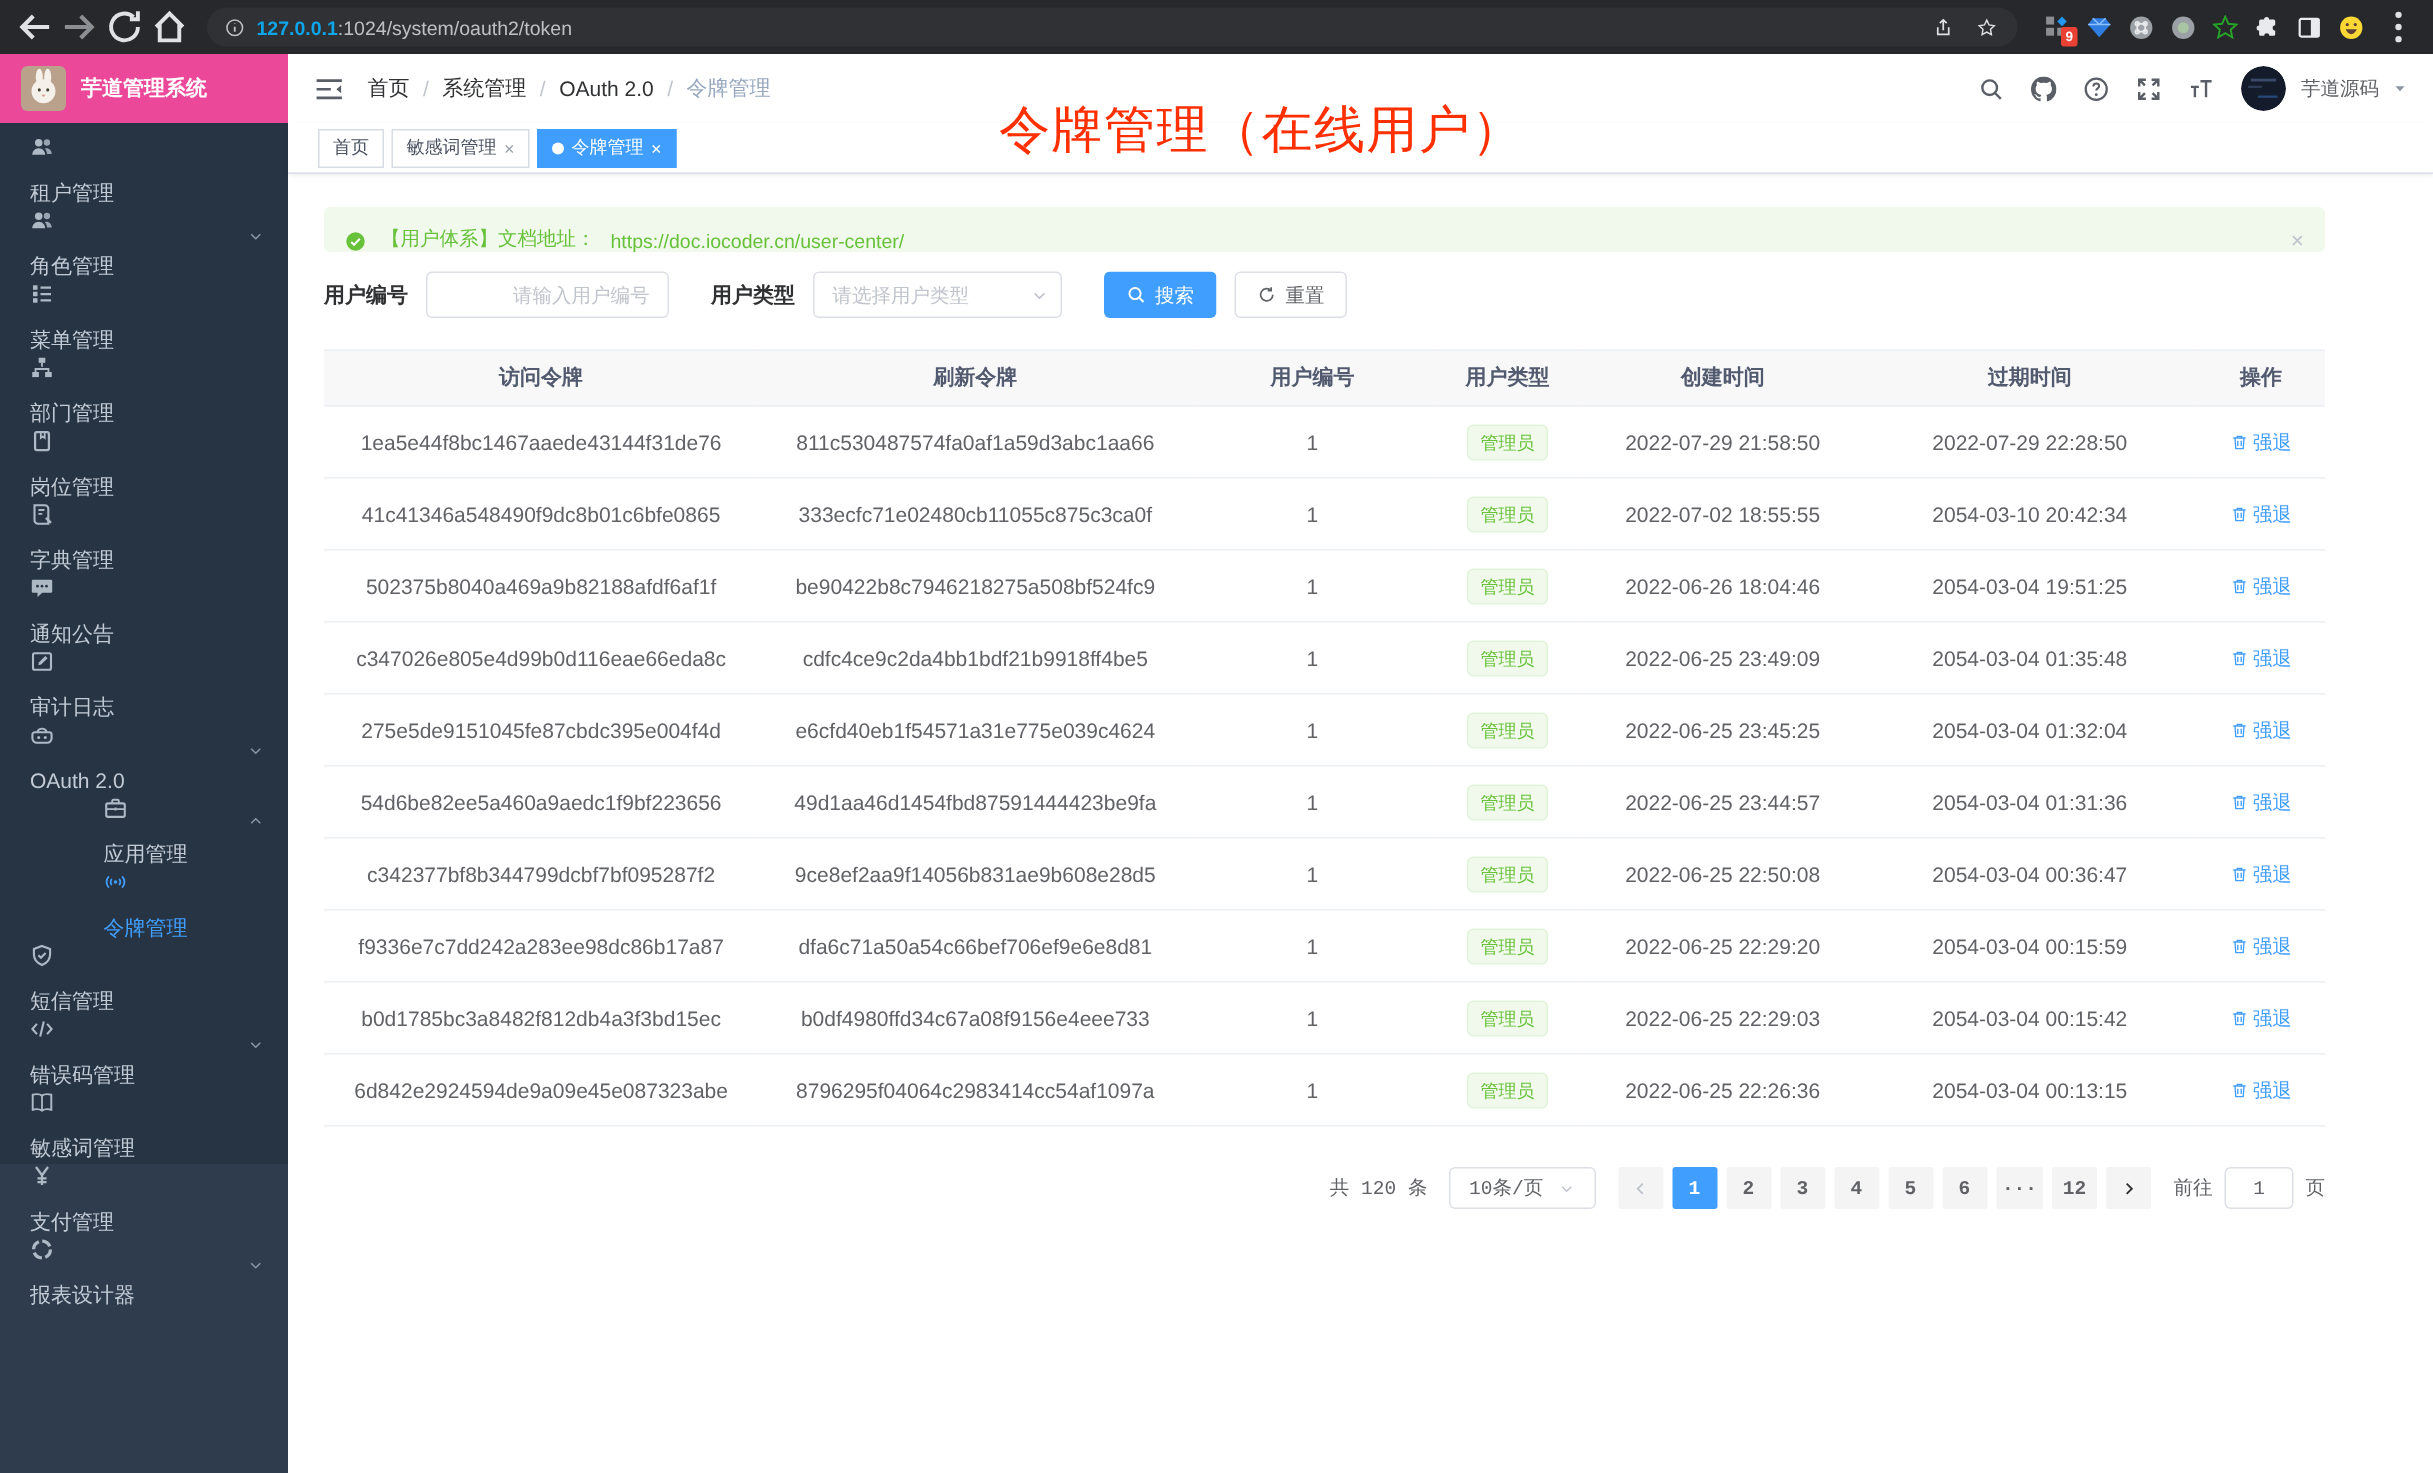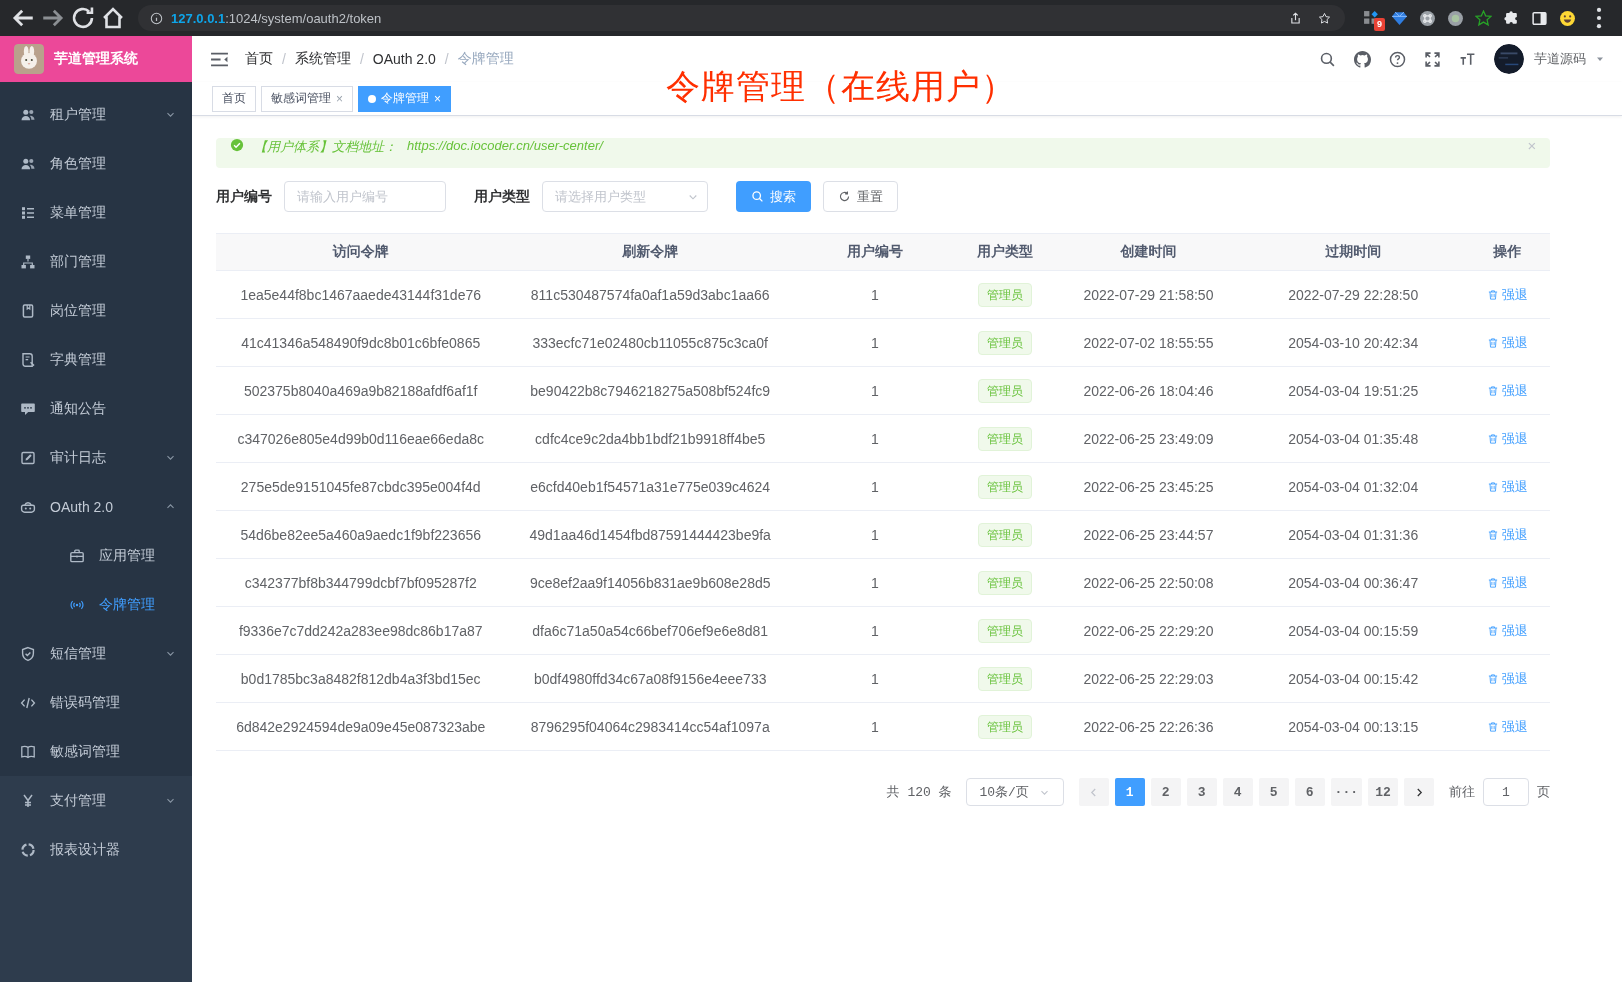--- a/index.html
+++ b/index.html
@@ -27,21 +27,21 @@
 
   
   .app{display:flex;height:946px;}
   .sidebar{width:192px;flex:0 0 192px;background:#273444;color:#c3cbd6;display:flex;flex-direction:column;font-size:14px;}
   .logo-row{height:46px;background:#ec4899;display:flex;align-items:center;gap:10px;padding:0 14px;flex:0 0 auto;}
   .logo-img{width:30px;height:30px;border-radius:4px;overflow:hidden;flex:0 0 auto;}
   .logo-img svg{width:30px;height:30px;}
   .logo-title{color:#fff;font-weight:700;font-size:14px;white-space:nowrap;}
   #sidebar-menu{padding-top:8px;}
   .menu-bottom{background:#2e3c4d;flex:1;}
-  .menu-item{height:49px;display:flex;align-items:center;gap:14px;padding-left:20px;cursor:pointer;white-space:nowrap;}
+  .menu-item{height:49px;display:flex;gap:14px;padding-left:20px;cursor:pointer;white-space:nowrap;flex-direction:column;}
   .menu-item .m-icon{width:16px;height:16px;color:#aeb9c6;flex:0 0 auto;}
   .menu-item.sub{padding-left:69px;}
   .menu-item.active{color:#409eff;}
   .menu-item.active .m-icon{color:#409eff;}
   .mi-arrow{margin-left:auto;margin-right:16px;width:11px;height:11px;color:#8a97a5;}
 
   
   .main{flex:1;display:flex;flex-direction:column;background:#fff;min-width:0;}
   .topbar{height:46px;display:flex;align-items:center;padding:0 16px 0 18px;flex:0 0 auto;}
   .hamburger{width:19px;height:17px;color:#5a5e66;margin-right:16px;cursor:pointer;}
@@ -58,28 +58,28 @@
 
   .tagsbar{height:34px;display:flex;align-items:center;gap:5px;padding:0 0 0 20px;border-bottom:1px solid #d8dce5;box-shadow:0 1px 3px rgba(0,0,0,.06);flex:0 0 auto;}
   .tag{height:26px;display:inline-flex;align-items:center;gap:5px;padding:0 9px;border:1px solid #d8dce5;background:#fff;color:#495060;font-size:12px;cursor:pointer;}
   .tag .tag-close{font-size:12px;color:#9aa3ad;line-height:1;}
   .tag.active{background:#409eff;border-color:#409eff;color:#fff;}
   .tag.active .tag-close{color:#fff;}
   .tag-dot{width:8px;height:8px;border-radius:50%;background:#fff;display:inline-block;}
 
   .content{flex:1;padding:0 72px 0 24px;position:relative;min-width:0;}
 
-  .alert{margin-top:22px;height:30px;background:#f0f9eb;border-radius:4px;display:flex;align-items:flex-start;gap:10px;padding:0 14px;font-size:13px;color:#67c23a;font-style:italic;}
+  .alert{margin-top:22px;height:30px;background:#f0f9eb;border-radius:4px;display:flex;align-items:flex-end;gap:10px;padding:0 14px;font-size:13px;color:#67c23a;}
   .alert .a-icon{width:14px;height:14px;}
   .alert-link{color:#67c23a;text-decoration:none;}
   .alert-close{margin-left:auto;color:#c0c4cc;font-size:15px;cursor:pointer;line-height:1;}
 
   .filters{margin-top:13px;display:flex;align-items:center;font-size:14px;color:#303133;}
   .f-label{font-weight:700;margin-right:12px;white-space:nowrap;}
-  .f-input{width:162px;height:31px;border:1px solid #dcdfe6;border-radius:4px;padding:0 12px;font-size:13px;color:#606266;outline:none;font-family:inherit;}
+  .f-input{width:162px;height:31px;border:1px solid #dcdfe6;border-radius:4px;padding:0 12px;font-size:13px;color:#606266;outline:none;font-family:inherit;text-align:right;}
   .f-input::placeholder{color:#c0c4cc;}
   .f-label2{margin-left:28px;}
   .f-select{width:166px;height:31px;border:1px solid #dcdfe6;border-radius:4px;padding:0 26px 0 12px;display:flex;align-items:center;position:relative;cursor:pointer;}
   .f-select .sel-text{font-size:13px;color:#c0c4cc;white-space:nowrap;}
   .sel-chevron{position:absolute;right:8px;top:9px;width:12px;height:12px;color:#c0c4cc;}
   .btn{height:31px;border-radius:4px;display:inline-flex;align-items:center;gap:6px;padding:0 14px;font-size:13px;cursor:pointer;border:1px solid transparent;font-family:inherit;}
   .btn .b-icon{width:13px;height:13px;}
   .btn-primary{background:#409eff;color:#fff;margin-left:28px;}
   .btn-plain{background:#fff;color:#606266;border-color:#dcdfe6;margin-left:12px;}
 

